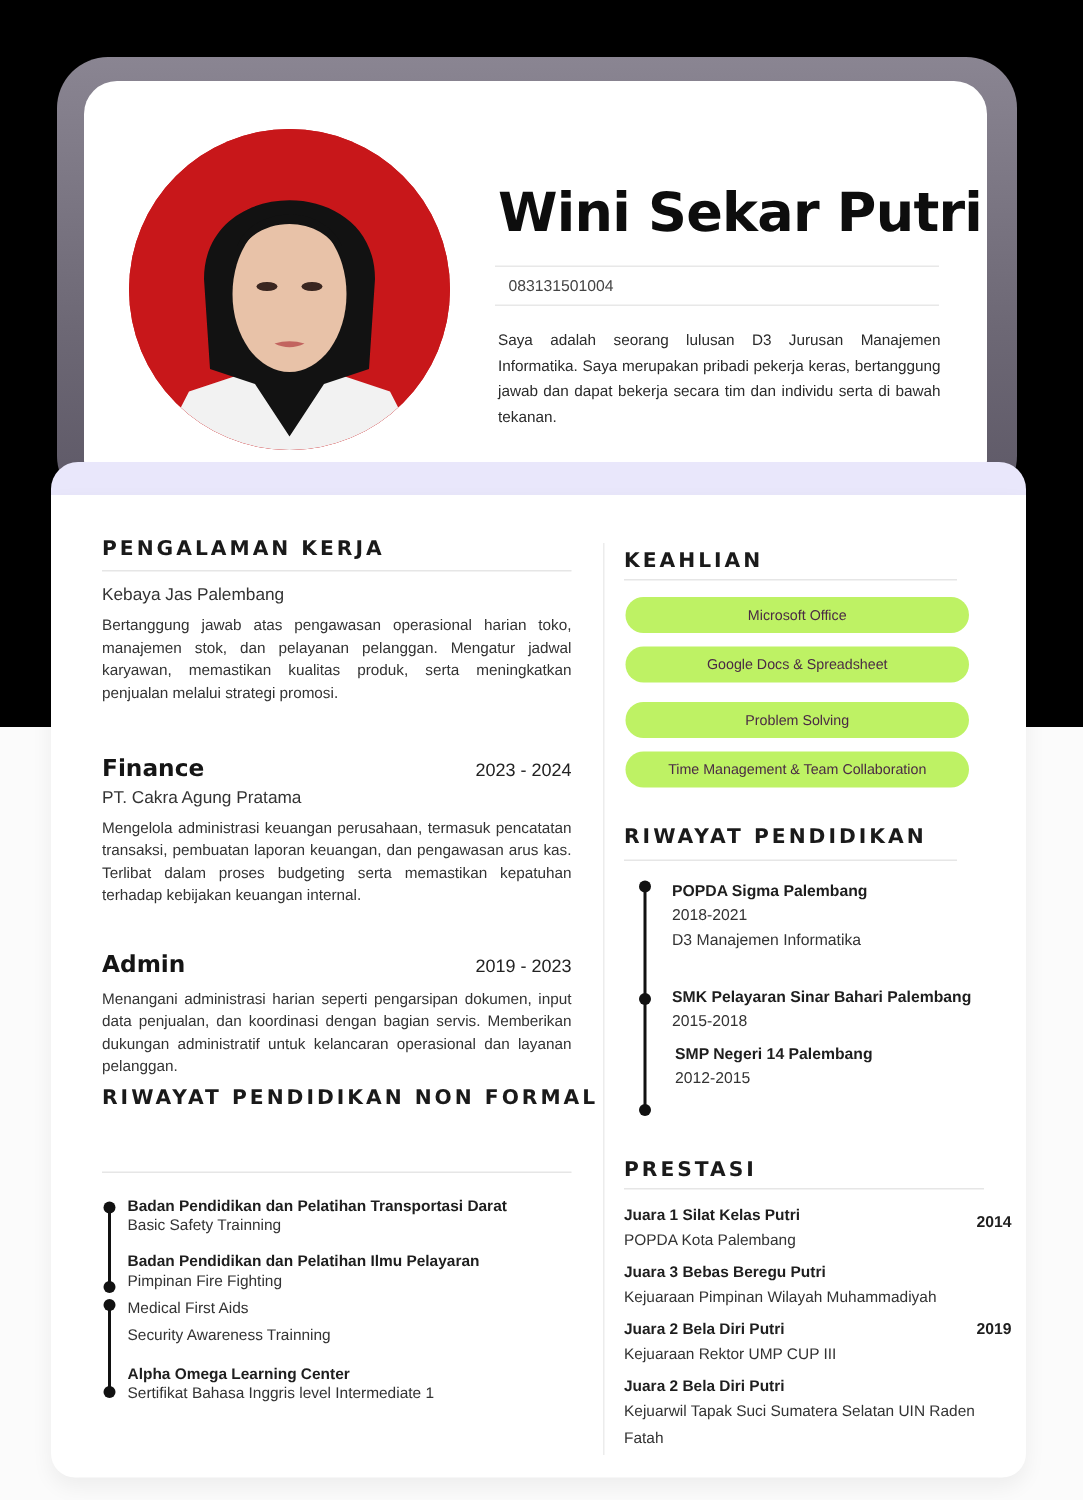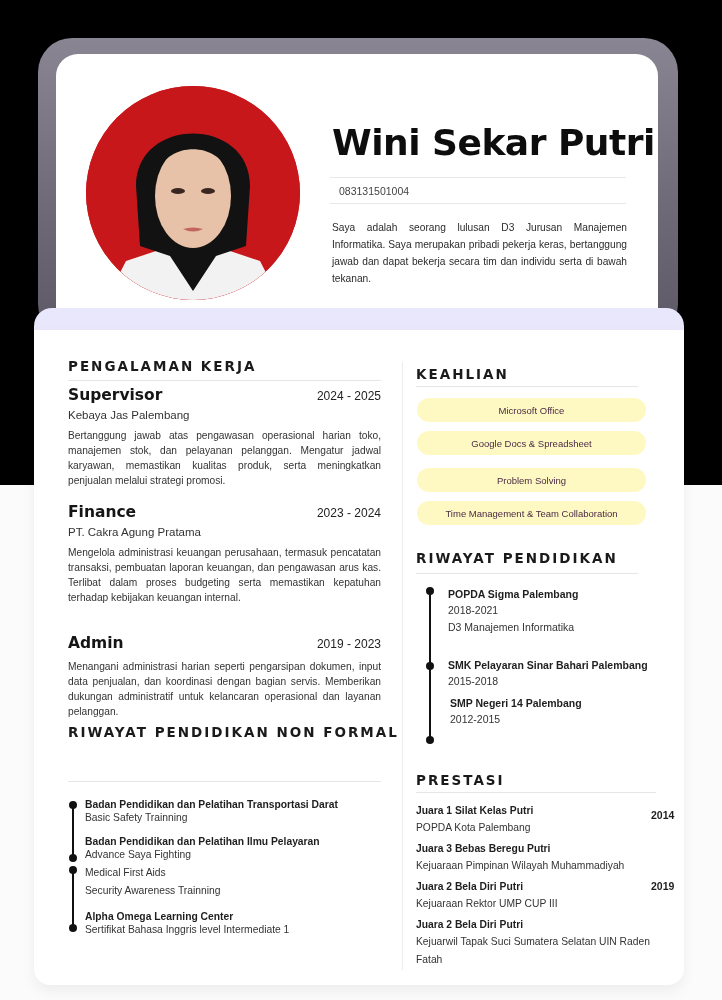--- a/index.html
+++ b/index.html
@@ -59,21 +59,21 @@
   }
   .sec-rule { position: absolute; height: 1px; background: #e6e6e6; }
   .job { position: absolute; left: 68px; width: 313px; }
   .job-head { display: flex; justify-content: space-between; align-items: baseline; }
   .job-title { font-family: "DejaVu Sans", sans-serif; font-weight: bold; font-size: 15.5px; color: #151515; }
   .job-years { font-size: 12px; color: #222; }
   .job-company { font-size: 11.5px; color: #333; margin-top: 5px; }
   .job-desc { font-size: 10.2px; line-height: 15px; color: #333; text-align: justify; margin-top: 7px; }
   .pill {
     position: absolute; left: 417px; width: 229px; height: 24px; border-radius: 12px;
-    background: #fef9c3; color: #4a2a44; font-size: 9.5px;
+    background: #bef264; color: #4a2a44; font-size: 9.5px;
     display: flex; align-items: center; justify-content: center;
   }
   .tl-line { position: absolute; width: 2px; background: #111; }
   .tl-dot { position: absolute; width: 8px; height: 8px; border-radius: 50%; background: #111; }
   .edu-title { position: absolute; font-size: 10.5px; font-weight: bold; color: #1e1e1e; }
   .edu-sub { position: absolute; font-size: 10.5px; color: #333; }
   .nf-title { position: absolute; left: 85px; font-size: 10.3px; font-weight: bold; color: #1e1e1e; }
   .nf-sub { position: absolute; left: 85px; font-size: 10.3px; color: #333; }
   .pr-title { position: absolute; left: 416px; font-size: 10.3px; font-weight: bold; color: #1e1e1e; }
   .pr-sub { position: absolute; left: 416px; font-size: 10.3px; color: #333; width: 260px; line-height: 18px; }
@@ -108,24 +108,20 @@
 <div class="bio">Saya adalah seorang lulusan D3 Jurusan Manajemen Informatika. Saya merupakan pribadi pekerja keras, bertanggung jawab dan dapat bekerja secara tim dan individu serta di bawah tekanan.</div>
 
 <div class="lavender-band"></div>
 <div class="main-card"></div>
 <div class="col-divider"></div>
 
 <div class="sec-title" style="left:68px; top:358px;">PENGALAMAN KERJA</div>
 <div class="sec-rule" style="left:68px; top:380px; width:313px;"></div>
 
 <div class="job" style="top:386px;">
-  <div class="job-head">
-    <span class="job-title">Supervisor</span>
-    <span class="job-years">2024 - 2025</span>
-  </div>
   <div class="job-company">Kebaya Jas Palembang</div>
   <div class="job-desc">Bertanggung jawab atas pengawasan operasional harian toko, manajemen stok, dan pelayanan pelanggan. Mengatur jadwal karyawan, memastikan kualitas produk, serta meningkatkan penjualan melalui strategi promosi.</div>
 </div>
 
 <div class="job" style="top:503px;">
   <div class="job-head">
     <span class="job-title">Finance</span>
     <span class="job-years">2023 - 2024</span>
   </div>
   <div class="job-company">PT. Cakra Agung Pratama</div>
@@ -146,21 +142,21 @@
 <div class="tl-line" style="left:72px; top:805px; height:53px;"></div>
 <div class="tl-line" style="left:72px; top:870px; height:58px;"></div>
 <div class="tl-dot" style="left:69px; top:801px;"></div>
 <div class="tl-dot" style="left:69px; top:854px;"></div>
 <div class="tl-dot" style="left:69px; top:866px;"></div>
 <div class="tl-dot" style="left:69px; top:924px;"></div>
 
 <div class="nf-title" style="top:799px;">Badan Pendidikan dan Pelatihan Transportasi Darat</div>
 <div class="nf-sub" style="top:812px;">Basic Safety Trainning</div>
 <div class="nf-title" style="top:836px;">Badan Pendidikan dan Pelatihan Ilmu Pelayaran</div>
-<div class="nf-sub" style="top:849px;">Advance Saya Fighting</div>
+<div class="nf-sub" style="top:849px;">Pimpinan Fire Fighting</div>
 <div class="nf-sub" style="top:867px;">Medical First Aids</div>
 <div class="nf-sub" style="top:885px;">Security Awareness Trainning</div>
 <div class="nf-title" style="top:911px;">Alpha Omega Learning Center</div>
 <div class="nf-sub" style="top:924px;">Sertifikat Bahasa Inggris level Intermediate 1</div>
 
 <div class="sec-title" style="left:416px; top:366px;">KEAHLIAN</div>
 <div class="sec-rule" style="left:416px; top:386px; width:222px;"></div>
 <div class="pill" style="top:398px;">Microsoft Office</div>
 <div class="pill" style="top:431px;">Google Docs &amp; Spreadsheet</div>
 <div class="pill" style="top:468px;">Problem Solving</div>

